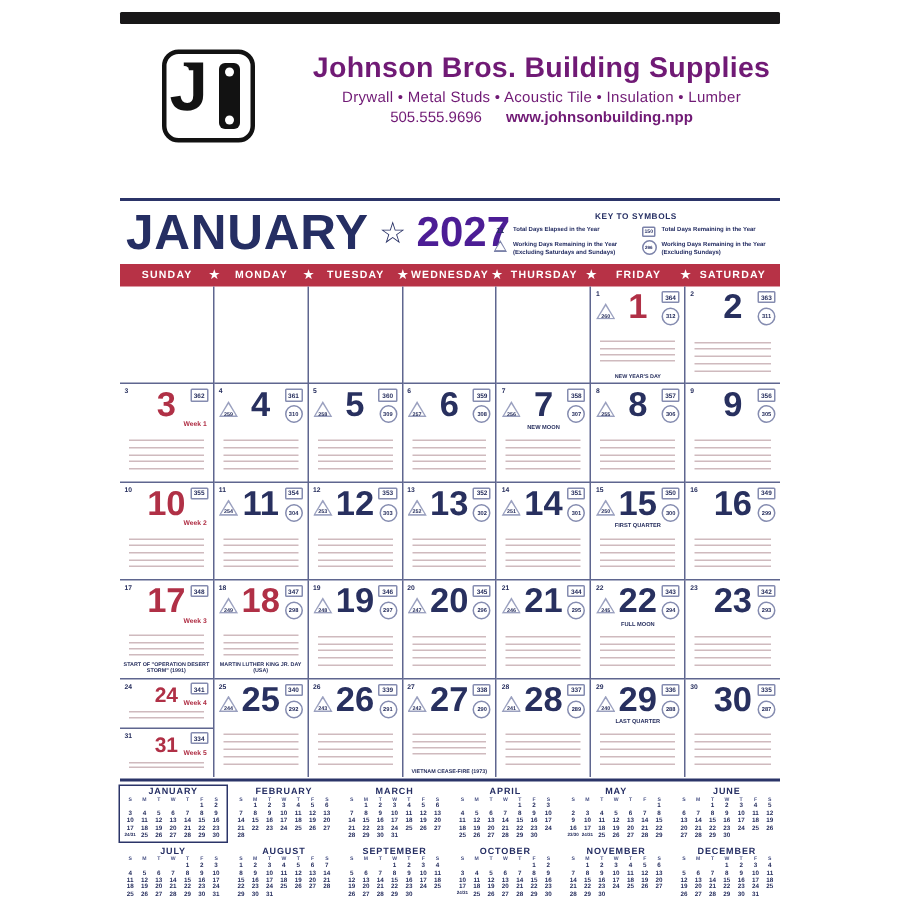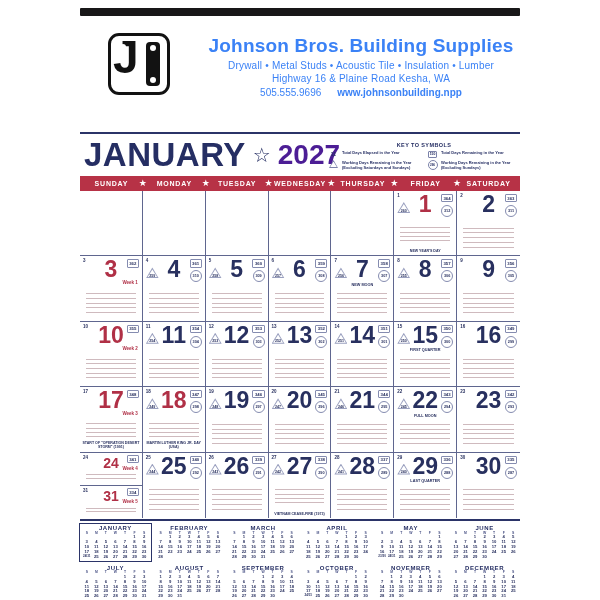--- a/index.html
+++ b/index.html
@@ -8,21 +8,21 @@
   .top-bar{position:absolute;left:80px;top:8px;width:440px;height:8px;background:#181718;border-radius:1px;}
 
   
   .header{position:absolute;left:80px;top:33px;width:440px;display:flex;align-items:flex-start;}
   .logo{width:56px;height:56px;border:3px solid #121212;border-radius:11px;position:relative;
         background:#fff;margin-left:28px;flex:none;}
   .logo .j{position:absolute;left:2px;top:-6px;font-size:46px;font-weight:900;color:#121212;}
   .logo .bar{position:absolute;right:7px;top:6px;width:14px;height:44px;background:#121212;border-radius:4px;}
   .logo .dot{position:absolute;width:6px;height:6px;border-radius:50%;background:#fff;}
   .logo .d1{right:11px;top:9px;} .logo .d2{right:11px;bottom:9px;} .logo .d3{left:9px;top:8px;}
-  .co-block{flex:1;text-align:center;color:#3b82f6;padding-top:2px;margin-left:32px;}
+  .co-block{flex:1;text-align:center;color:#701a75;padding-top:2px;margin-left:32px;}
   .co-name{font-size:19px;font-weight:800;letter-spacing:0.2px;}
   .co-line{font-size:10px;margin-top:2.5px;letter-spacing:0.2px;}
   .co-contact{font-size:10px;margin-top:2.5px;}
   .co-contact span + span{margin-left:16px;font-weight:bold;}
 
   
   .rule-top{position:absolute;left:80px;top:132px;width:440px;height:2px;background:#2b3468;}
   .title-row{position:absolute;left:84px;top:136px;display:flex;align-items:center;gap:7px;height:38px;}
   .month-name{font-size:33px;font-weight:800;color:#252e63;letter-spacing:0.5px;}
   .title-star{font-size:20px;color:#252e63;font-weight:400;}
@@ -100,21 +100,20 @@
   <div class="logo">
     <span class="j">J</span>
     <span class="bar"></span>
     <span class="dot d1"></span>
     <span class="dot d2"></span>
     <span class="dot d3"></span>
   </div>
   <div class="co-block">
     <div class="co-name">Johnson Bros. Building Supplies</div>
     <div class="co-line">Drywall  •  Metal Studs  •  Acoustic Tile  •  Insulation  •  Lumber</div>
-    <div class="co-line">Highway 16 &amp; Plaine Road    Kesha, WA</div>
     <div class="co-contact">
       <span>505.555.9696</span><span>www.johnsonbuilding.npp</span>
     </div>
   </div>
 </div>
 
 <div class="rule-top"></div>
 
 <div class="title-row">
   <span class="month-name">JANUARY</span>

